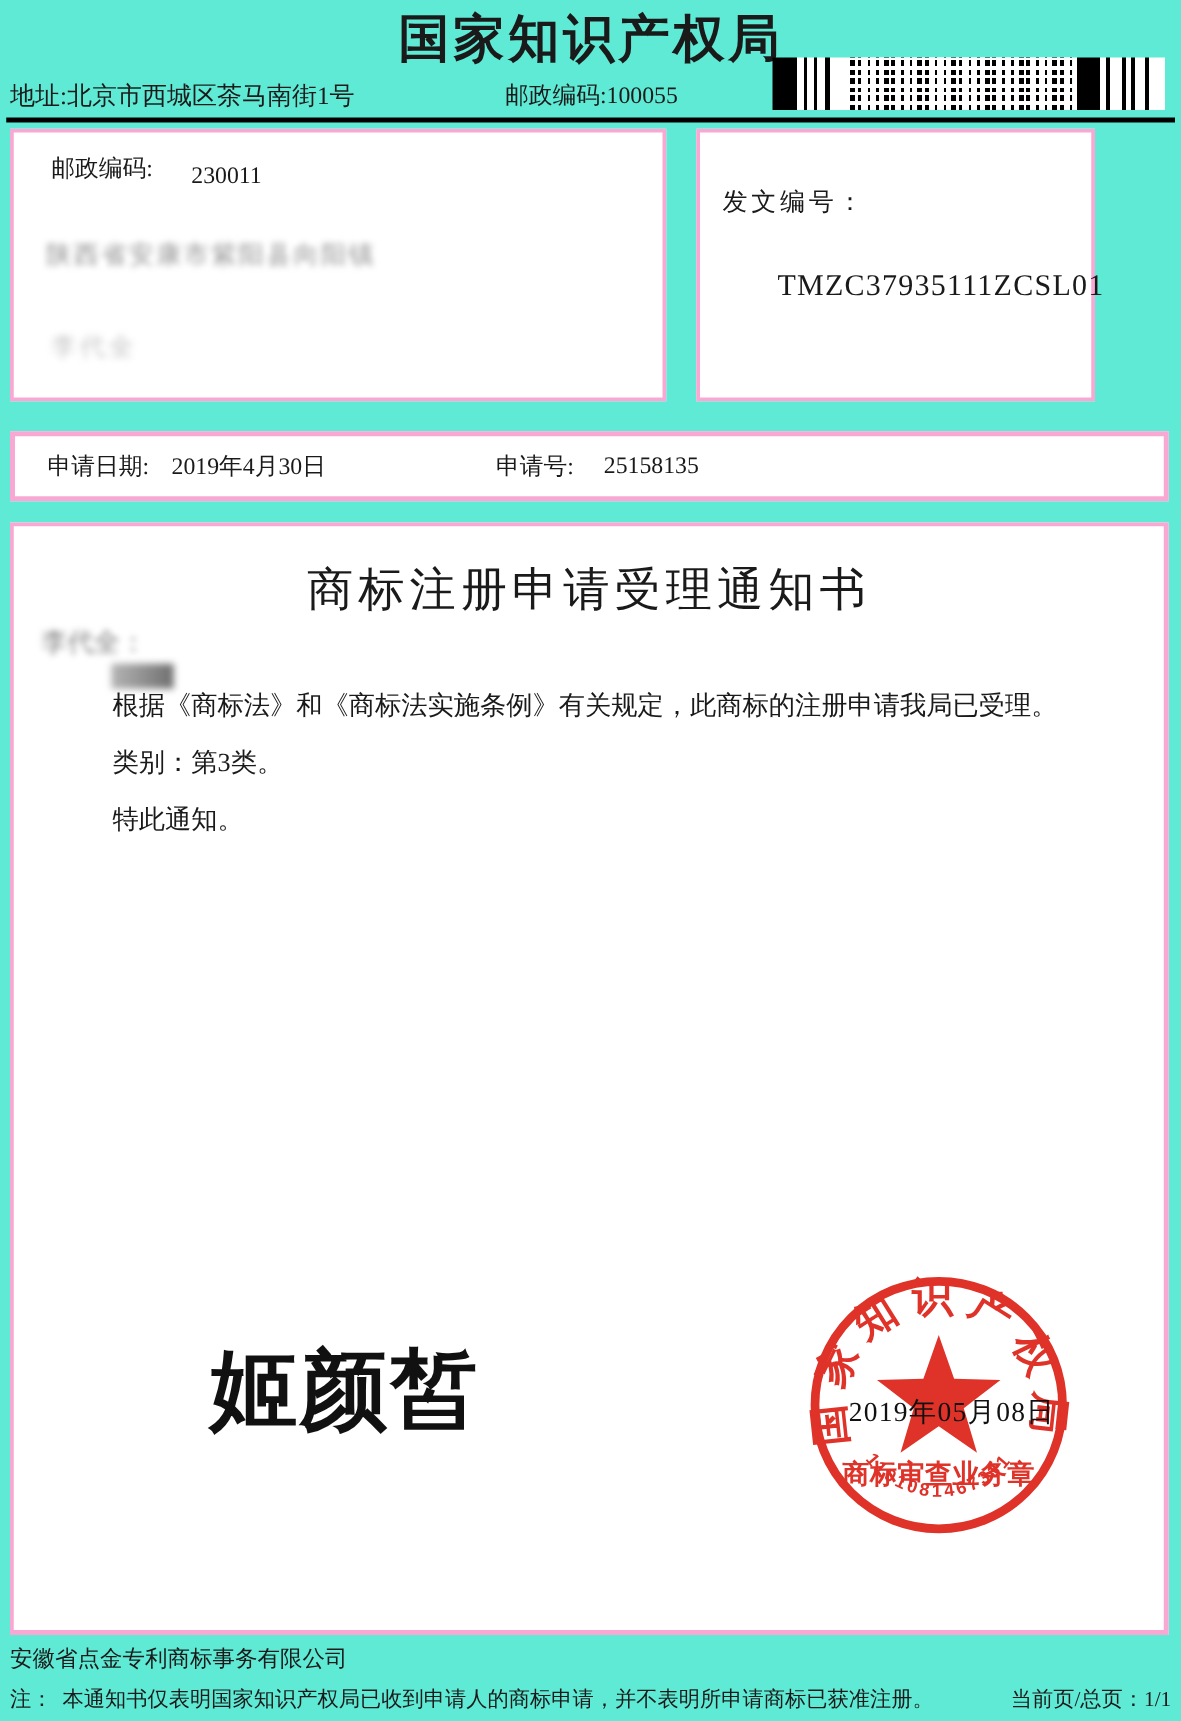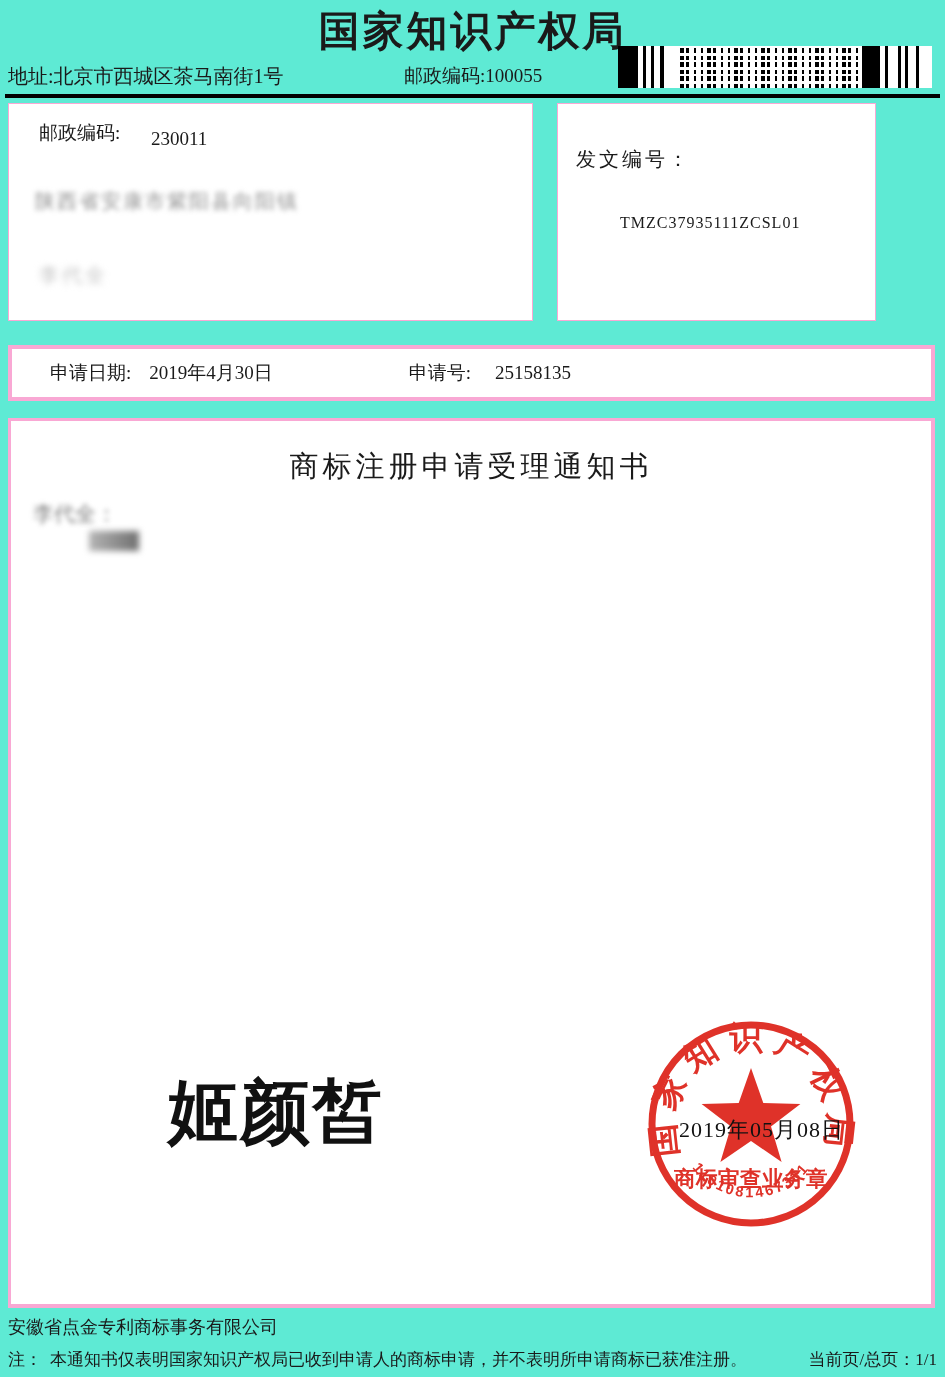--- a/index.html
+++ b/index.html
@@ -21,39 +21,39 @@
   .bc-l { width:62px; height:100%;
     background:linear-gradient(90deg,#000 0 20px,#fff 20px 25px,#000 25px 28px,#fff 28px 33px,#000 33px 36px,#fff 36px 42px,#000 42px 46px,#fff 46px 62px); }
   .bc-m { flex:1; height:100%; background-color:#fff;
     background-image:
       repeating-linear-gradient(0deg, transparent 0 4px, #fff 4px 7px, transparent 7px 12px, #fff 12px 14px),
       repeating-linear-gradient(90deg, #000 0 4px, #fff 4px 6px, #000 6px 9px, #fff 9px 14px, #000 14px 16px, #fff 16px 21px, #000 21px 23px, #fff 23px 27px); }
   .bc-r { width:74px; height:100%;
     background:linear-gradient(90deg,#fff 0 4px,#000 4px 22px,#fff 22px 27px,#000 27px 30px,#fff 30px 40px,#000 40px 43px,#fff 43px 47px,#000 47px 50px,#fff 50px 58px,#000 58px 61px,#fff 61px 74px); }
   .header-rule { position:absolute; left:5px; top:94px; width:935px; height:4px; background:#000; }
   
-  .box { position:absolute; border:1px solid #f9a8d4; background:#fff; }
+  .box { position:absolute; border:3px solid #f9a8d4; background:#fff; }
   .box-recipient { left:8px;  top:103px; width:525px; height:218px; }
   .box-docno     { left:557px; top:103px; width:319px; height:218px; }
   .box-approw    { left:8px;  top:345px; width:927px; height:56px; border-width:4px; }
   .box-notice    { left:8px;  top:418px; width:927px; height:890px; border-width:3px 4px 4px 3px; }
   .rec-postcode-label { position:absolute; left:30px;  top:16px; font-size:19px; }
   .rec-postcode-value { position:absolute; left:142px; top:8px; font-size:19px;margin-top:16px; }
   .redacted   { filter:blur(2.5px); color:#8f8f8f; }
   .redacted-faint { filter:blur(3px); color:#c3c3c3; }
   .rec-address { position:absolute; left:26px; top:84px;  font-size:20px; letter-spacing:2px; }
   .rec-name    { position:absolute; left:30px; top:158px; font-size:20px; letter-spacing:3px; }
   .docno-label { position:absolute; left:18px; top:42px;  font-size:20px; letter-spacing:3px; }
-  .docno-value { position:absolute; left:62px; top:110px; font-size:16px; letter-spacing:1px; }
-  .approw-inner { display:flex; align-items:center; height:100%; padding-left:38px; font-size:19px; }
+  .docno-value { position:absolute; left:62px; top:110px; font-size:24px; letter-spacing:1px; }
+  .approw-inner { display:flex; align-items:center; height:100%; padding-left:26px; font-size:19px; }
   .approw-inner .v1 { margin-left:18px; }
   .approw-inner .l2 { margin-left:136px; }
   .approw-inner .v2 { margin-left:24px; }
   
-  .notice-title { text-align:center; margin-top:26px; font-size:29px; letter-spacing:4px; }
+  .notice-title { text-align:center; margin-top:26px; font-size:37px; letter-spacing:4px; }
   .salutation { position:absolute; left:22px; top:79px; font-size:21px; filter:blur(2.5px); color:#7d7d7d; }
   .smudge { position:absolute; left:78px; top:110px; width:50px; height:20px;
             background:linear-gradient(90deg,#b5b5b5,#6f6f6f); filter:blur(3px); }
   .body-lines { position:absolute; left:79px; top:121px; font-size:21px; line-height:45.5px; }
   .trademark {
     position:absolute; left:157px; top:645px;
     font-family:"Liberation Sans","DejaVu Sans",sans-serif;
     font-size:70px; font-weight:900; letter-spacing:2px; color:#111;
   }
   
@@ -100,20 +100,25 @@
       <span class="v1">2019年4月30日</span>
       <span class="l2">申请号:</span>
       <span class="v2">25158135</span>
     </div>
   </div>
 
   <div class="box box-notice">
     <div class="notice-title">商标注册申请受理通知书</div>
     <div class="salutation">李代全：</div>
     <div class="smudge"></div>
+    <div class="body-lines">
+      <div>根据《商标法》和《商标法实施条例》有关规定，此商标的注册申请我局已受理。</div>
+      <div>类别：第3类。</div>
+      <div>特此通知。</div>
+    </div>
 
     <div class="trademark">姬颜皙</div>
 
     <div class="stamp">
       <svg viewBox="-106 -106 212 212" xmlns="http://www.w3.org/2000/svg">
         <circle r="99" fill="none" stroke="var(--stamp-color)" stroke-width="7"></circle>
         <polygon fill="var(--stamp-color)" transform="translate(0,-4)" points="0,-52 12.3,-17 49.4,-16.1 20,6.5 30.6,42.1 0,21 -30.6,42.1 -20,6.5 -49.4,-16.1 -12.3,-17"></polygon>
         <defs>
           <path id="arcTop" d="M -70 34 A 77 77 0 1 1 70 34" fill="none"></path>
           <path id="arcBot" d="M -57 46 A 73 73 0 0 0 57 46" fill="none"></path>

